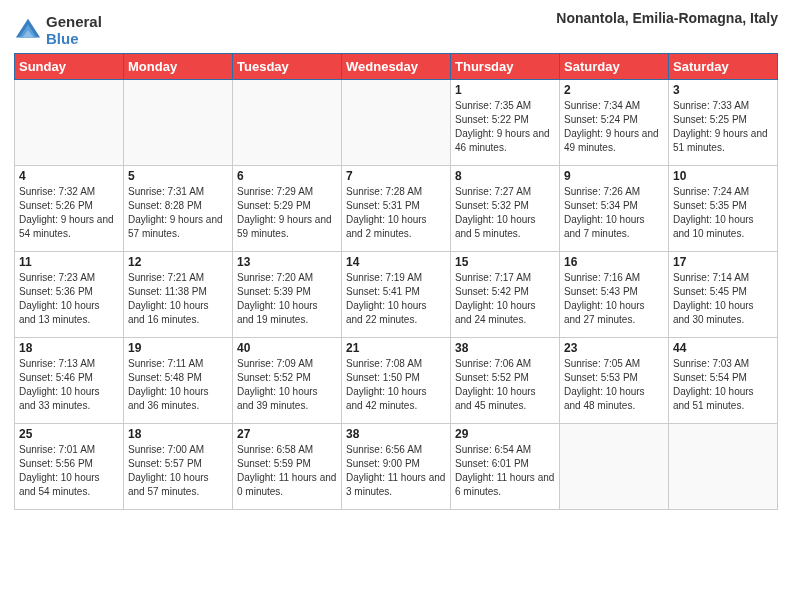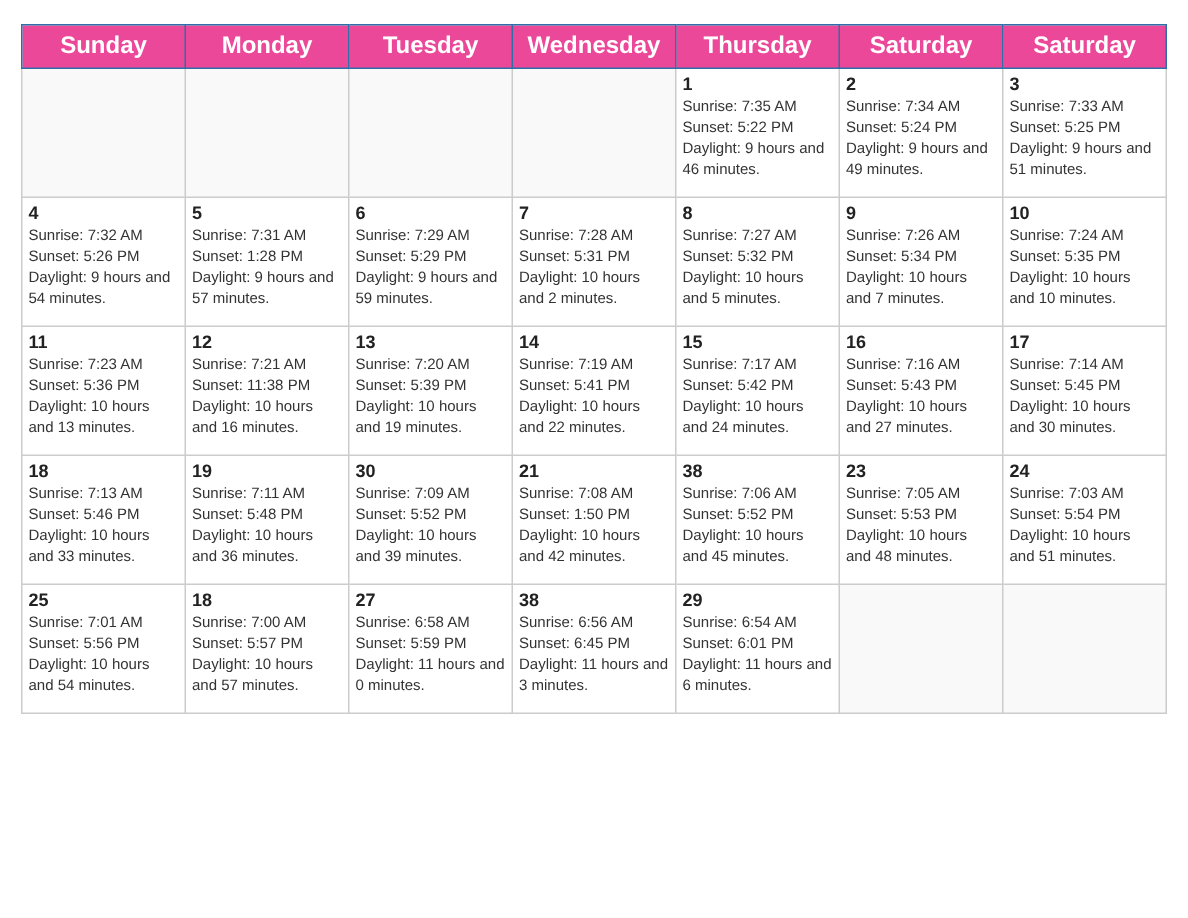--- a/index.html
+++ b/index.html
@@ -59,26 +59,26 @@
       font-size: 14px;
       color: #333;
       font-weight: 600;
     }
     .calendar {
       width: 100%;
       border-collapse: collapse;
       table-layout: fixed;
     }
     .calendar th {
-      background: #ec4899;
+      background: #ef4444;
       color: #fff;
-      font-size: 16px;
+      font-size: 13px;
       font-weight: bold;
       padding: 5px 4px;
-      text-align: center;
+      text-align: left;
       border: 1px solid #2e6da8;
     }
     .calendar td {
       border: 1px solid #ccc;
       vertical-align: top;
       padding: 3px 4px;
       height: 86px;
       font-size: 10.5px;
       color: #222;
       background: #fff;
@@ -96,21 +96,33 @@
       font-size: 10px;
       line-height: 1.4;
       color: #333;
     }
   </style>
 </head>
 <body>
 
 <div class="page">
   <div class="header-area">
+    <div class="logo">
+      <svg class="logo-icon" viewBox="0 0 30 30">
+        <polygon points="15,2 28,22 2,22" fill="#3a7fc1"></polygon>
+        <polygon points="15,8 24,22 6,22" fill="#5b9fd6"></polygon>
+        <polygon points="15,14 21,22 9,22" fill="#8bbce8"></polygon>
+      </svg>
+      <div class="logo-text">
+        <span class="logo-general">General</span>
+        <span class="logo-blue">Blue</span>
+      </div>
+    </div>
     <div class="title-area">
+      <div class="location">Nonantola, Emilia-Romagna, Italy</div>
     </div>
   </div>
 
   <table class="calendar">
     <thead>
       <tr>
         <th>Sunday</th>
         <th>Monday</th>
         <th>Tuesday</th>
         <th>Wednesday</th>
@@ -151,21 +163,21 @@
           <td>
             <span class="day-number">4</span>
             <div class="day-info">Sunrise: 7:32 AM
 Sunset: 5:26 PM
 Daylight: 9 hours
 and 54 minutes.</div>
           </td>
           <td>
             <span class="day-number">5</span>
             <div class="day-info">Sunrise: 7:31 AM
-Sunset: 1:28 PM
+Sunset: 8:28 PM
 Daylight: 9 hours
 and 57 minutes.</div>
           </td>
           <td>
             <span class="day-number">6</span>
             <div class="day-info">Sunrise: 7:29 AM
 Sunset: 5:29 PM
 Daylight: 9 hours
 and 59 minutes.</div>
           </td>
@@ -258,21 +270,21 @@
 and 33 minutes.</div>
           </td>
           <td>
             <span class="day-number">19</span>
             <div class="day-info">Sunrise: 7:11 AM
 Sunset: 5:48 PM
 Daylight: 10 hours
 and 36 minutes.</div>
           </td>
           <td>
-            <span class="day-number">30</span>
+            <span class="day-number">40</span>
             <div class="day-info">Sunrise: 7:09 AM
 Sunset: 5:52 PM
 Daylight: 10 hours
 and 39 minutes.</div>
           </td>
           <td>
             <span class="day-number">21</span>
             <div class="day-info">Sunrise: 7:08 AM
 Sunset: 1:50 PM
 Daylight: 10 hours
@@ -286,21 +298,21 @@
 and 45 minutes.</div>
           </td>
           <td>
             <span class="day-number">23</span>
             <div class="day-info">Sunrise: 7:05 AM
 Sunset: 5:53 PM
 Daylight: 10 hours
 and 48 minutes.</div>
           </td>
           <td>
-            <span class="day-number">24</span>
+            <span class="day-number">44</span>
             <div class="day-info">Sunrise: 7:03 AM
 Sunset: 5:54 PM
 Daylight: 10 hours
 and 51 minutes.</div>
           </td>
         </tr>
         <tr>
           <td>
             <span class="day-number">25</span>
             <div class="day-info">Sunrise: 7:01 AM
@@ -318,21 +330,21 @@
           <td>
             <span class="day-number">27</span>
             <div class="day-info">Sunrise: 6:58 AM
 Sunset: 5:59 PM
 Daylight: 11 hours
 and 0 minutes.</div>
           </td>
           <td>
             <span class="day-number">38</span>
             <div class="day-info">Sunrise: 6:56 AM
-Sunset: 6:45 PM
+Sunset: 9:00 PM
 Daylight: 11 hours
 and 3 minutes.</div>
           </td>
           <td>
             <span class="day-number">29</span>
             <div class="day-info">Sunrise: 6:54 AM
 Sunset: 6:01 PM
 Daylight: 11 hours
 and 6 minutes.</div>
           </td>

